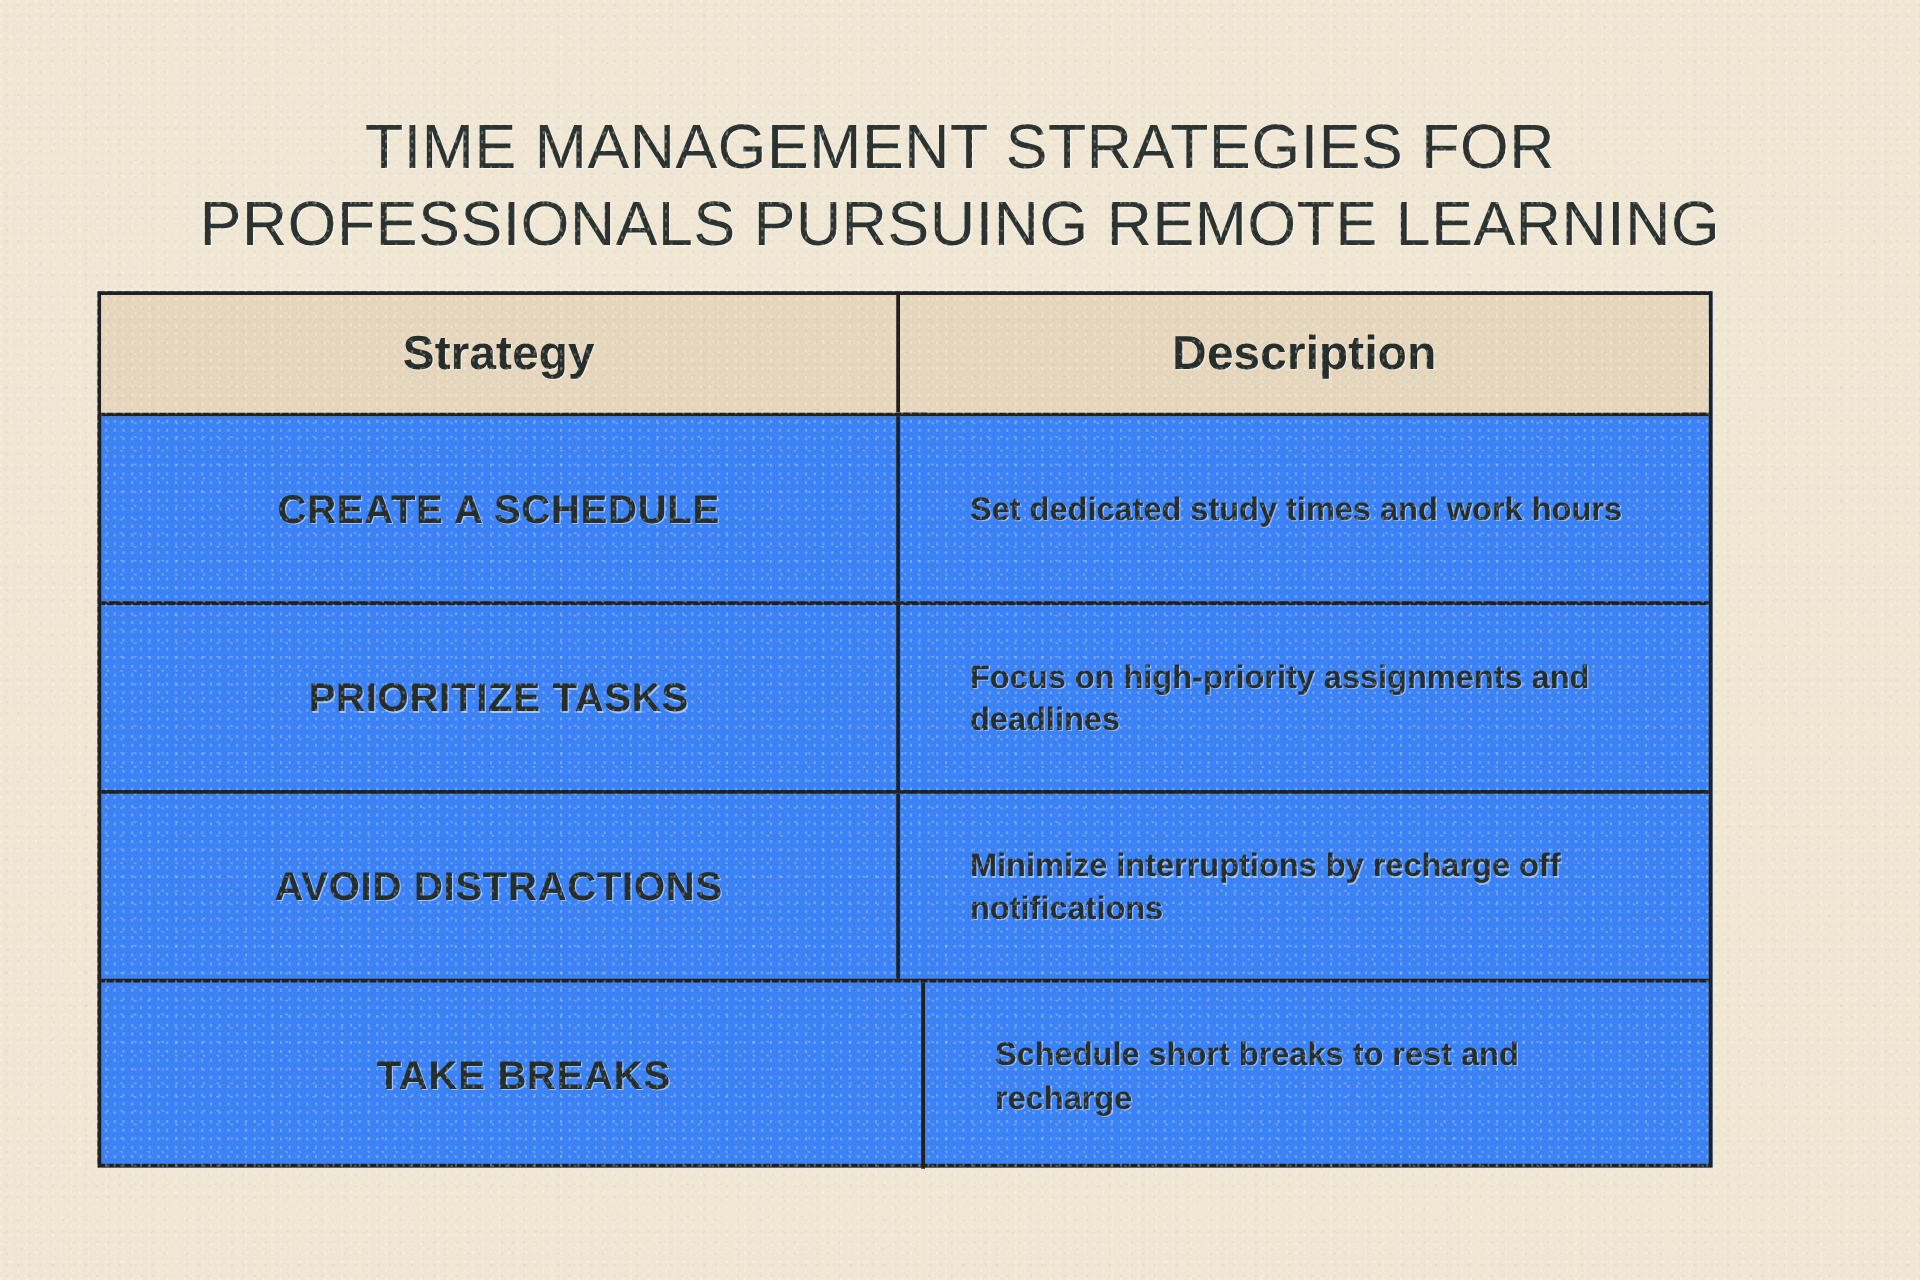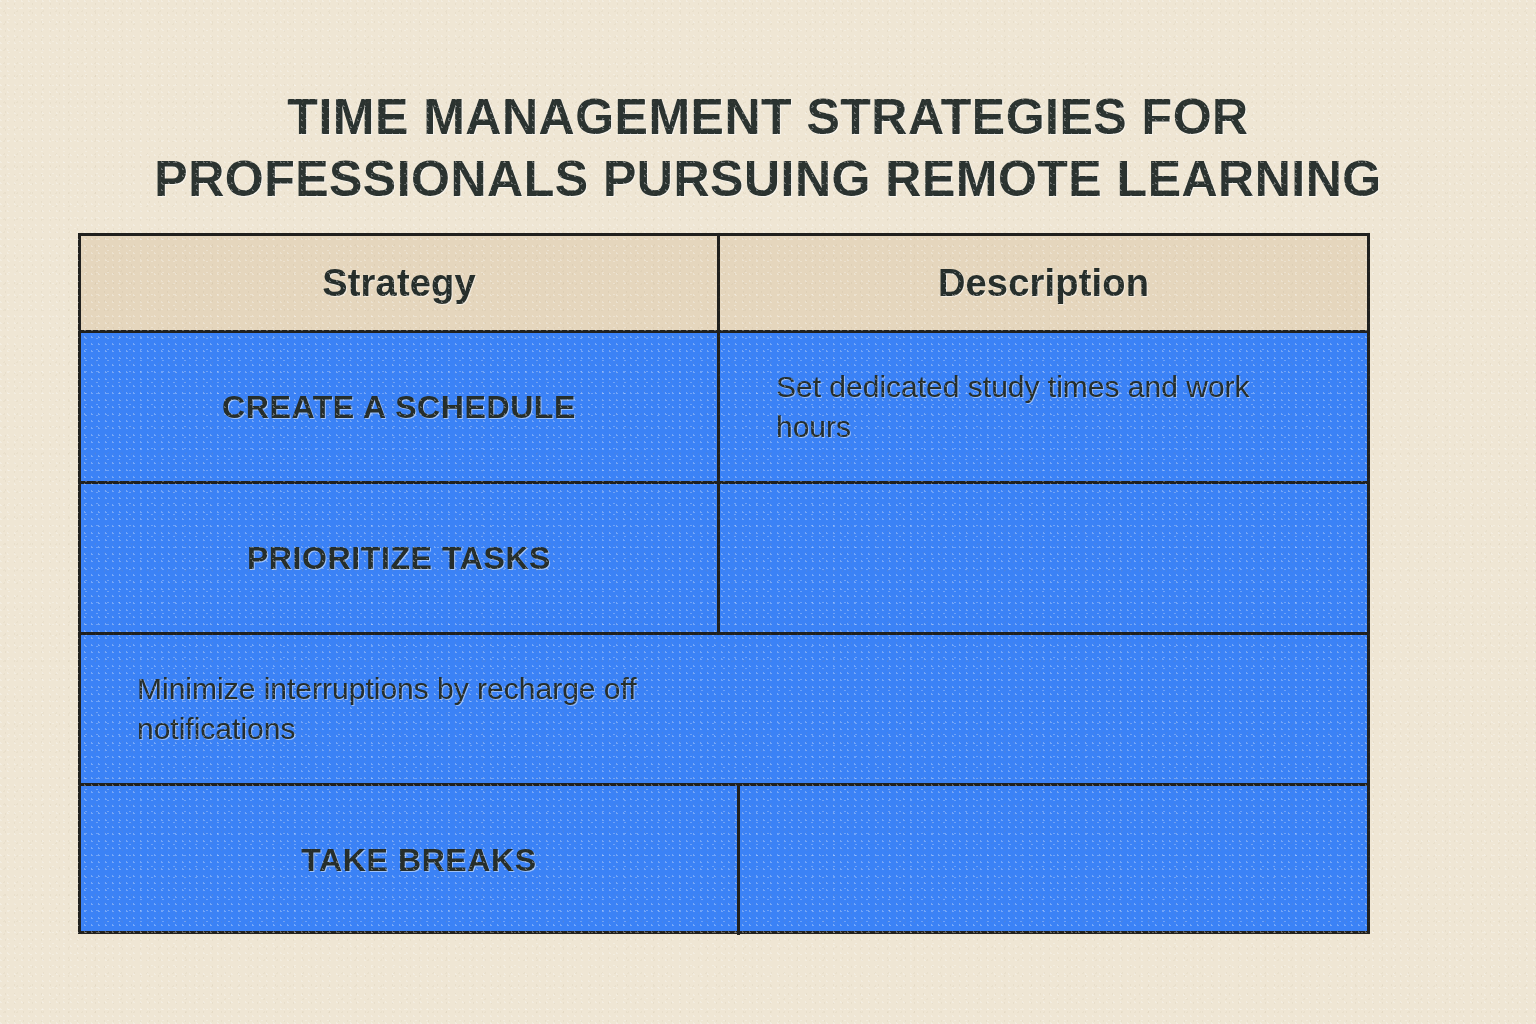--- a/index.html
+++ b/index.html
@@ -37,21 +37,21 @@
   }
 
   .title {
     position: absolute;
     left: 0;
     right: 0;
     top: 52px;
     text-align: center;
     color: #2B3330;
     font-family: "Liberation Sans", sans-serif;
-    font-weight: bold;
+    font-weight: normal;
     font-size: 50px;
     line-height: 62px;
     letter-spacing: 0.5px;
     text-transform: uppercase;
     text-shadow: 1px 1px 0 rgba(255,255,255,.55);
     padding: 0 90px;
   }
   .title .line { display: block; white-space: nowrap; }
 
   .table {
@@ -122,22 +122,22 @@
     font-weight: bold;
     text-transform: uppercase;
     letter-spacing: .6px;
     text-align: center;
     line-height: 1.2;
     text-shadow: 1px 1px 0 rgba(255,255,255,.5);
   }
 
   .desc-text {
     color: #262E2B;
-    font-size: 30px;
-    font-weight: normal;
+    font-size: 26px;
+    font-weight: bold;
     line-height: 1.32;
     text-shadow: 1px 1px 0 rgba(255,255,255,.45);
     max-width: 580px;
   }
 </style>
 </head>
 <body>
 
 <div class="page">
 
@@ -163,30 +163,39 @@
       </div>
       <div class="cell-desc">
         <span class="desc-text">Set dedicated study times and work hours</span>
       </div>
     </div>
 
     <div class="row data-row">
       <div class="cell-strategy">
         <span class="strategy-text">PRIORITIZE TASKS</span>
       </div>
-    </div>
-
-    <div class="row data-row">
+      <div class="cell-desc">
+        <span class="desc-text">Focus on high-priority assignments and deadlines</span>
+      </div>
+    </div>
+
+    <div class="row data-row">
+      <div class="cell-strategy">
+        <span class="strategy-text">AVOID DISTRACTIONS</span>
+      </div>
       <div class="cell-desc">
         <span class="desc-text">Minimize interruptions by recharge off notifications</span>
       </div>
     </div>
 
     <div class="row data-row">
       <div class="cell-strategy">
         <span class="strategy-text">TAKE BREAKS</span>
+      </div>
+      <div class="cell-desc">
+        <span class="desc-text">Schedule short breaks to rest and recharge</span>
       </div>
     </div>
 
   </div>
 </div>
 
 <div class="grain"></div>
 
 </body></html>

